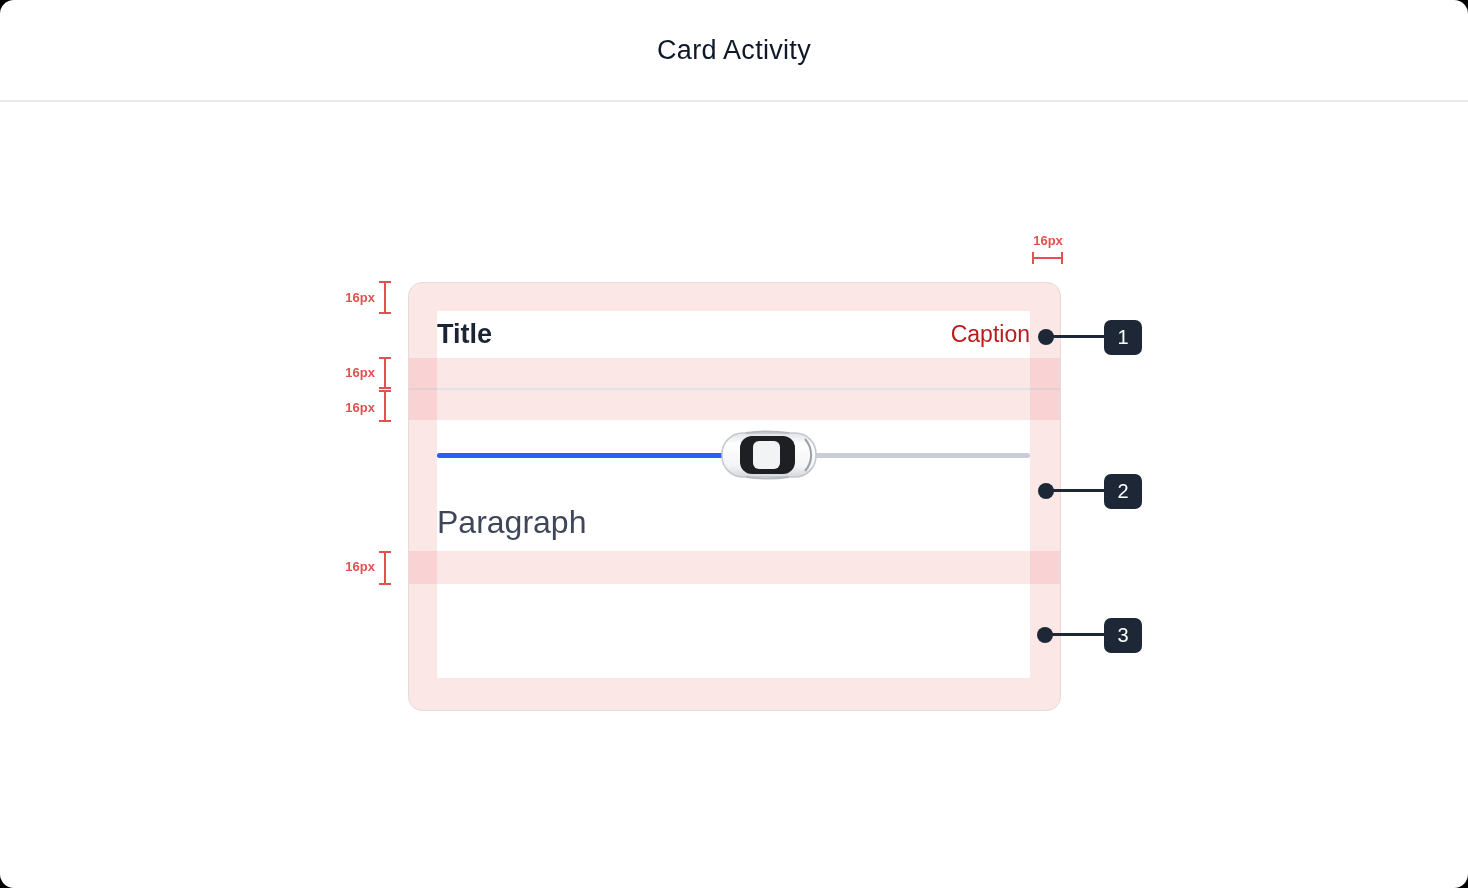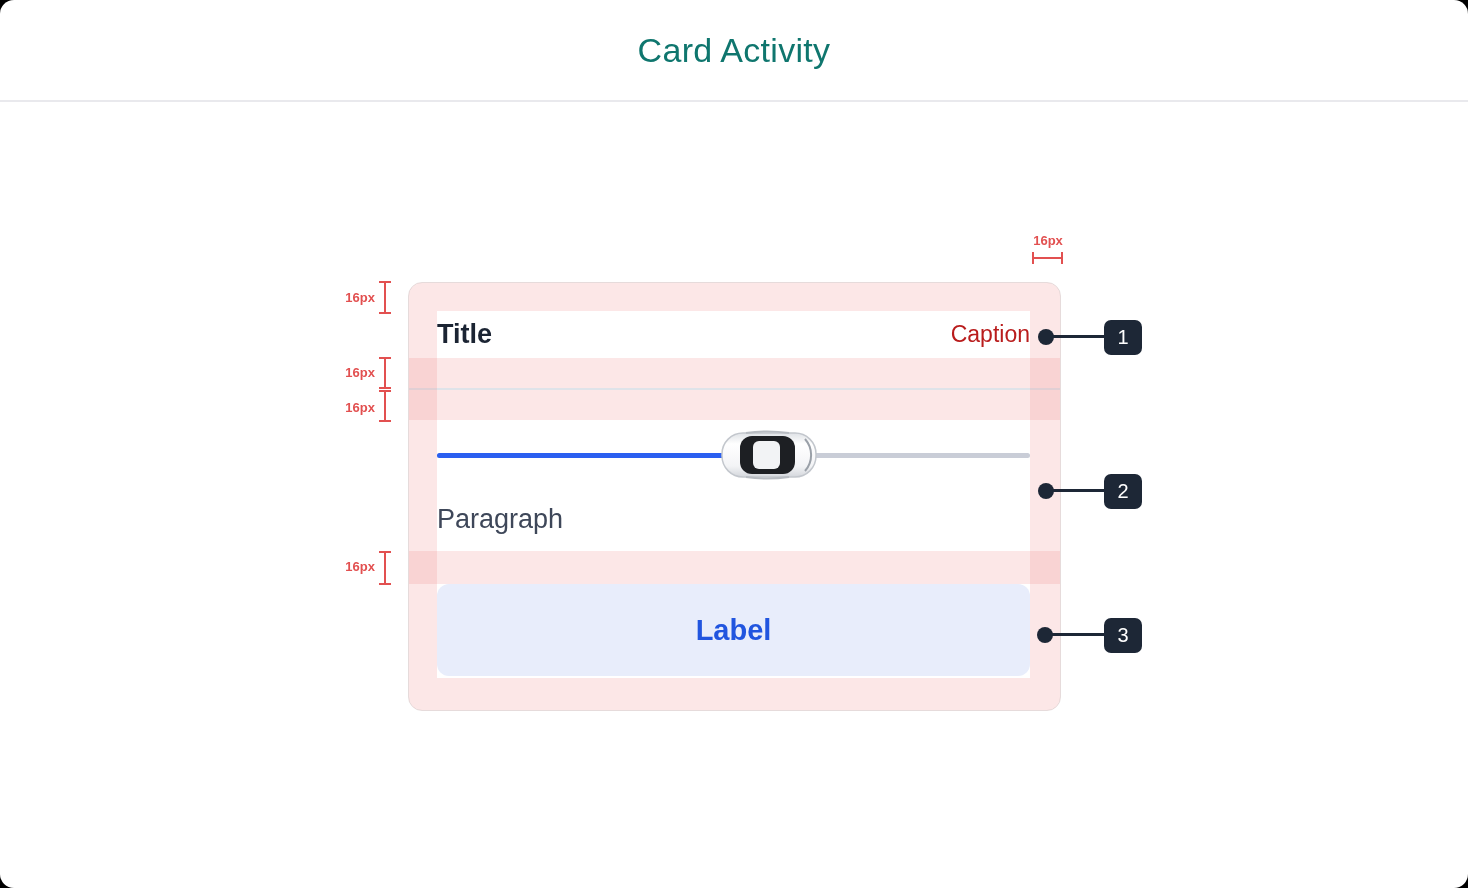--- a/index.html
+++ b/index.html
@@ -13,21 +13,21 @@
     margin:0; width:1468px; height:888px; position:relative;
     background:#fff; border-radius:14px; overflow:hidden;
     font-family:"Liberation Sans", sans-serif;
   }
   
   .header{
     position:absolute; top:0; left:0; right:0; height:100px;
     display:flex; align-items:center; justify-content:center;
     border-bottom:2px solid #e9e9ed;
   }
-  .header-title{font-size:34px; color:#0f766e; letter-spacing:.3px;}
+  .header-title{font-size:27px; color:#0f172a; letter-spacing:.3px;}
 
   
   .card{
     position:absolute; left:408px; top:282px; width:653px; height:429px;
     box-sizing:border-box; background:#fff;
     border:1px solid #e6dbdb; border-radius:14px;
   }
   .card-body{
     position:relative; height:100%; box-sizing:border-box;
     padding:28px 30px 32px 28px;
@@ -36,21 +36,21 @@
   .card-title{font-size:27px; font-weight:700; color:#1b2433;}
   .card-caption{font-size:23px; color:#b91c1c;}
   .gap{margin:0 -30px 0 -28px; background:var(--pink);}
   .gap-1{height:30px;}
   .divider{height:0; border-top:2px solid #dfe3e9; margin:0 -30px 0 -28px;}
   .gap-2{height:30px;}
   .row-media{height:131px; position:relative;}
   .slider-track{position:absolute; left:0; right:0; top:33px; height:5px; background:#c9cdd7; border-radius:3px;}
   .slider-fill{position:absolute; left:0; top:33px; height:5px; width:56%; background:var(--blue); border-radius:3px;}
   .car{position:absolute; top:9px; left:56%; transform:translateX(-50%); width:100px; height:52px;}
-  .paragraph{position:absolute; left:0; top:84px; font-size:27px; color:#3e4759;}
+  .paragraph{position:absolute; left:0; top:84px; font-size:32px; color:#3e4759;}
   .gap-3{height:33px;}
   .label-btn{
     height:92px; border:none; width:100%; cursor:pointer;
     background:#e8edfb; border-radius:12px;
     display:flex; align-items:center; justify-content:center;
     font-family:"Liberation Sans", sans-serif;
     font-size:29px; font-weight:700; color:#2155df;
   }
   .pad-ring{
     position:absolute; inset:0; pointer-events:none;
@@ -124,23 +124,20 @@
           <rect x="34" y="12" width="27" height="28" rx="6" fill="#f2f3f5"></rect>
           <path d="M 27,4 Q 48,1 70,4" fill="none" stroke="#b8bcc2" stroke-width="2"></path>
           <path d="M 27,48 Q 48,51 70,48" fill="none" stroke="#b8bcc2" stroke-width="2"></path>
         </svg>
       </div>
       <div class="paragraph">Paragraph</div>
     </div>
 
     <div class="gap gap-3"></div>
 
-    <button class="label-btn">
-      <span>Label</span>
-    </button>
   </div>
 
   <div class="pad-ring"></div>
 </div>
 
 <div class="sp-label sl-1">16px</div>
 <div class="vbeam vb-1"></div>
 
 <div class="sp-label sl-2">16px</div>
 <div class="vbeam vb-2"></div>

